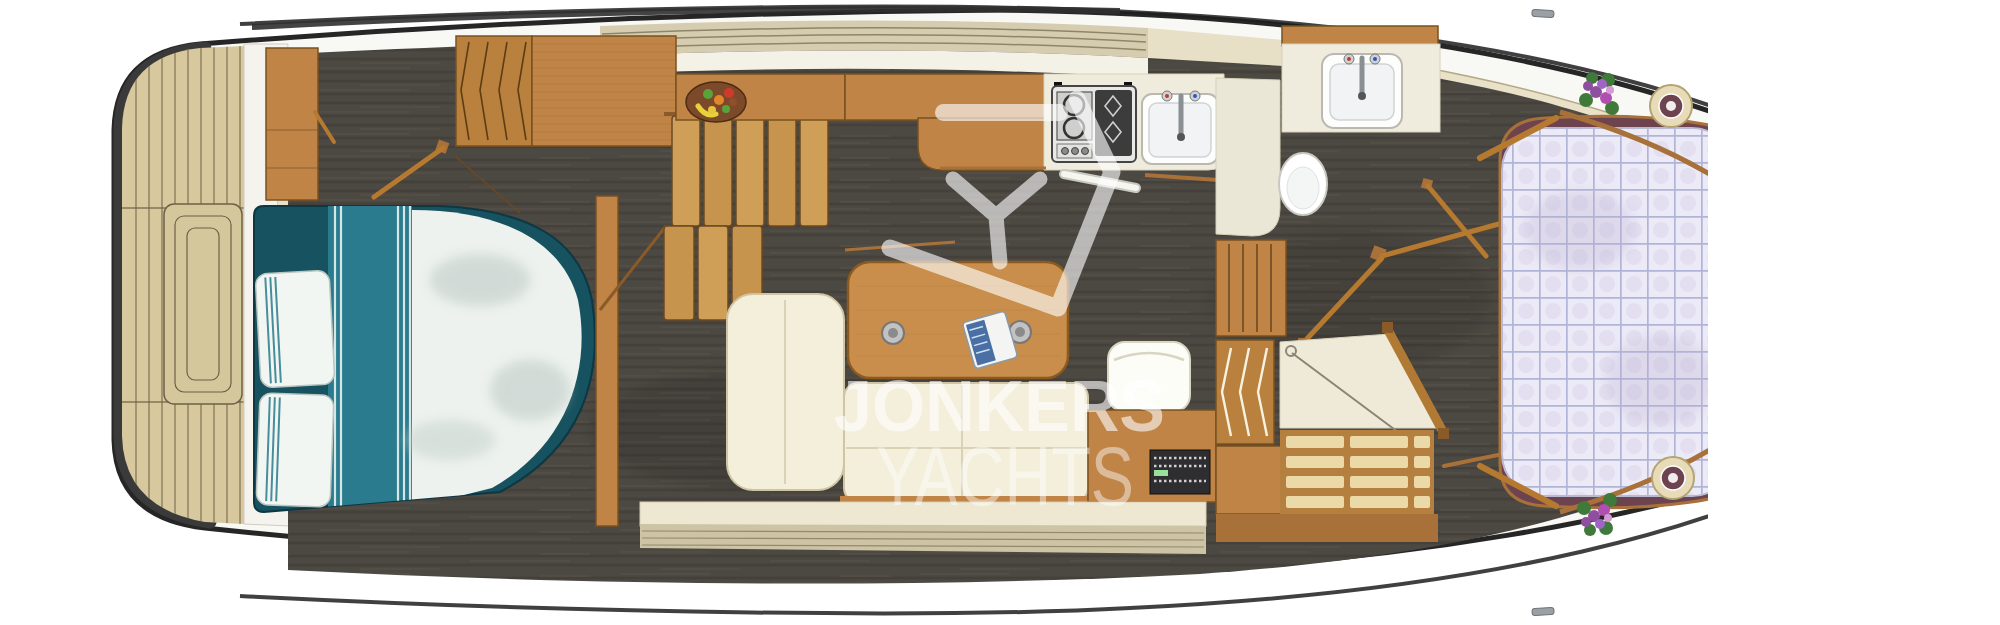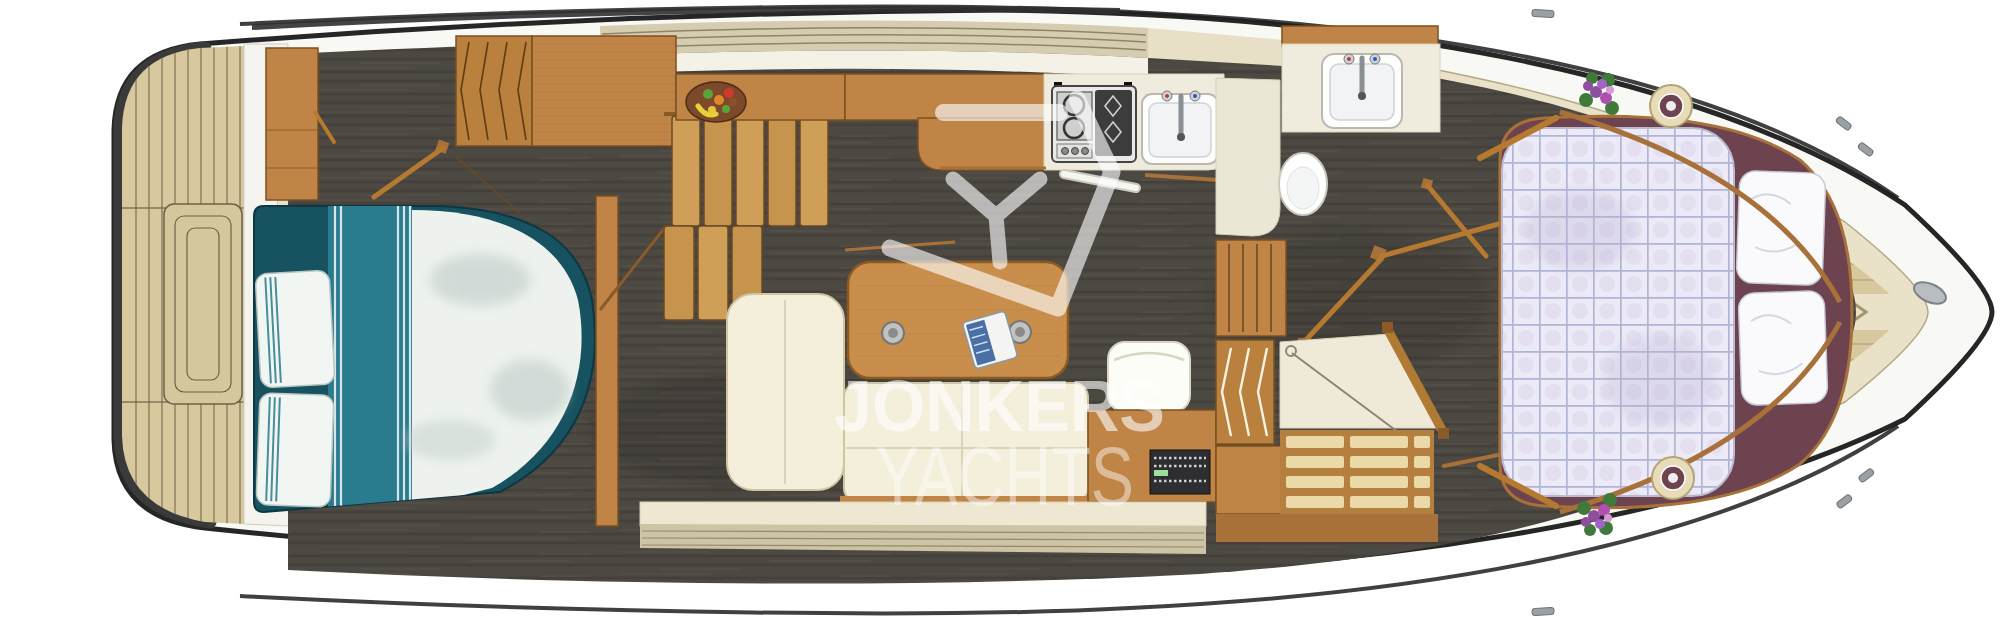--- a/index.html
+++ b/index.html
@@ -1,16 +1,16 @@
 <!DOCTYPE html>
 <html style="--hull_white: #f8f8f5; --outline: #262626; --deck_cream: #e9e1c8; --teak: #d7c89e; --teak_line: #8d7e5c; --wood: #c08447; --wood_dark: #7a5220; --floor_dark: #4c4842; --sofa_cream: #f3efdb; --counter_cream: #efecdd; --teal: #2a7b8e; --teal_deep: #16525f; --duvet_white: #edf2ee; --quilt_lavender: #eceaf6; --quilt_line: #a6abd1; --plum: #6d4350; --flower_purple: #8e4f9e; --leaf_green: #3f7a3a; --watermark: #ffffff;"><head>
 <meta charset="utf-8">
 <style>
   html,body{margin:0;padding:0;background:#ffffff;}
-  .stage{position:relative;width:2000px;height:625px;background:#ffffff;overflow:hidden;
+  .stage{position:relative;width:1708px;height:625px;background:#ffffff;overflow:hidden;
          font-family:"Liberation Sans", sans-serif;}
   svg{position:absolute;left:0;top:0;}
   
   .f-hull   {fill:var(--hull_white);stroke:var(--outline);stroke-width:5;}
   .f-deck   {fill:var(--deck_cream);stroke:#b3a886;stroke-width:1.5;}
   .f-teak   {fill:var(--teak);}
   .f-floor  {fill:url(#grain);}
   .f-wood   {fill:var(--wood);stroke:var(--wood_dark);stroke-width:1.5;}
   .f-woodfl {fill:var(--wood);}
   .f-sofa   {fill:var(--sofa_cream);stroke:#cfc5a5;stroke-width:2;}

